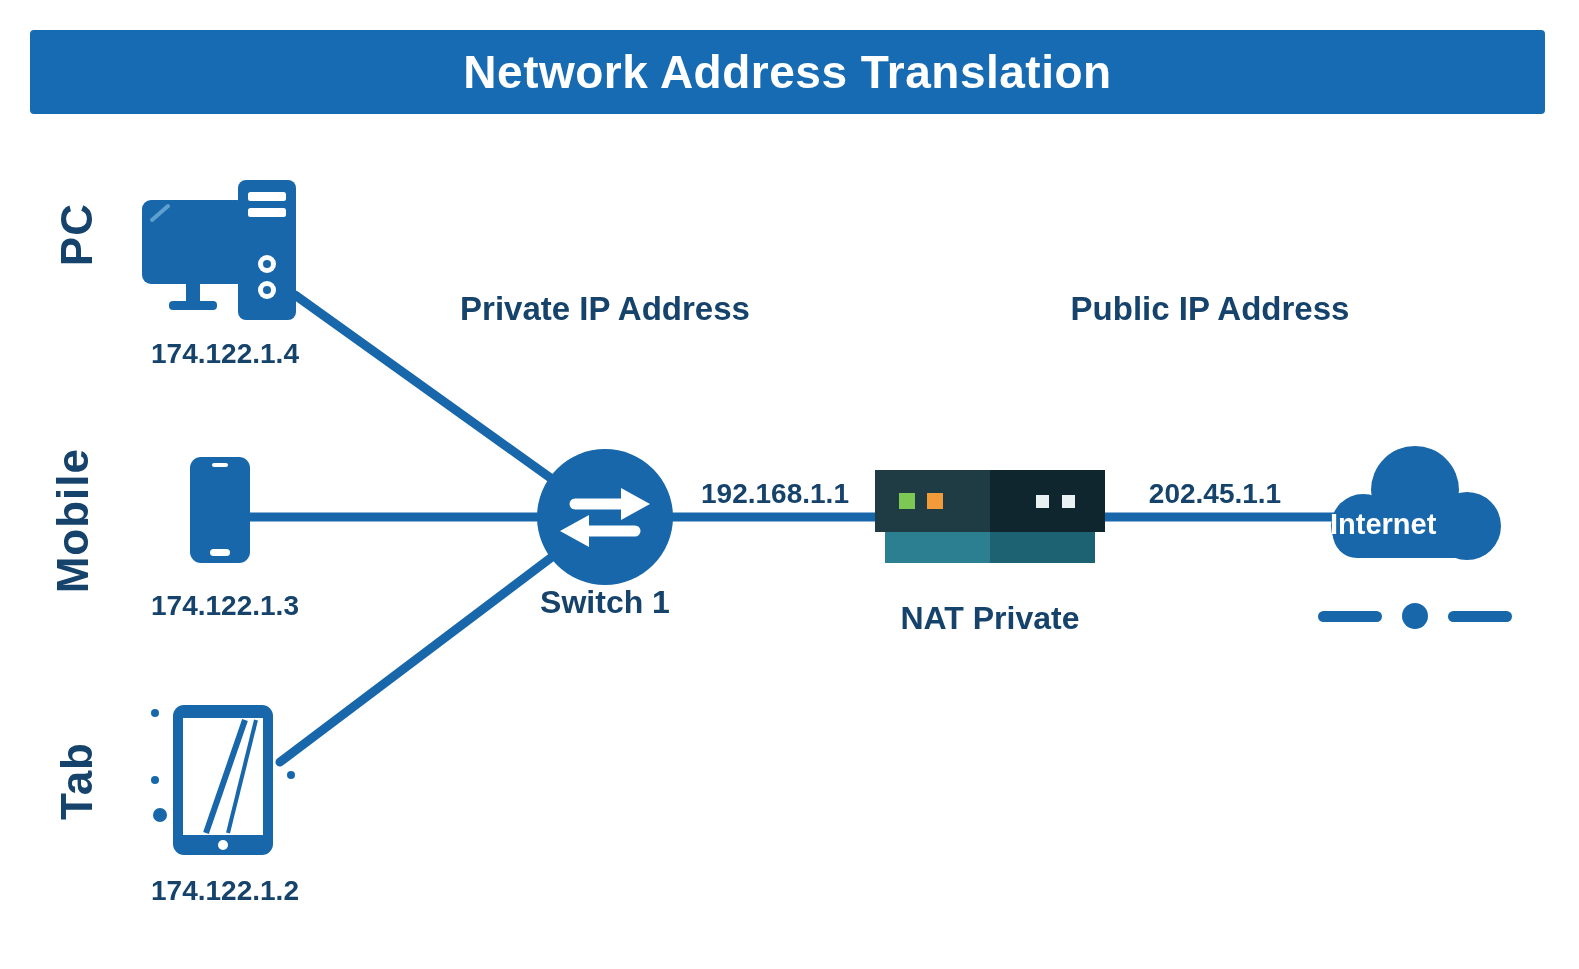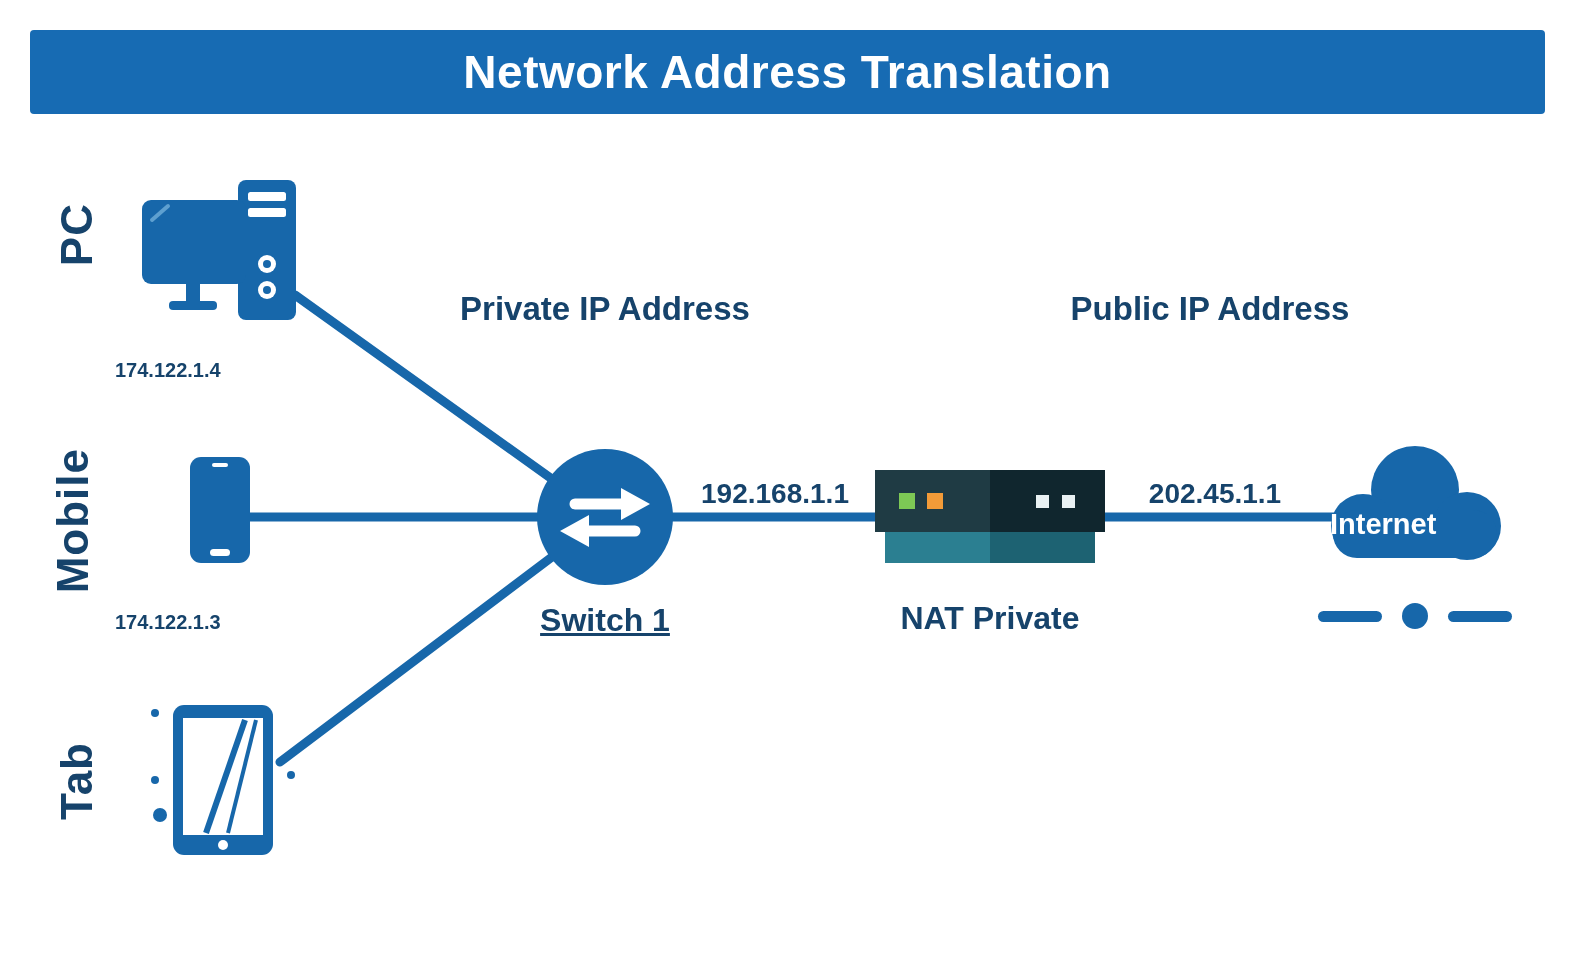--- a/index.html
+++ b/index.html
@@ -19,22 +19,22 @@
   .banner-title{
     color:#ffffff;font-size:46px;font-weight:800;letter-spacing:.5px;
   }
   .rot-label{
     position:absolute;
     writing-mode:vertical-rl;
     transform:rotate(180deg);
     font-size:44px;font-weight:800;color:#16436b;letter-spacing:1px;
   }
   .ip-label{
-    position:absolute;width:220px;
-    font-size:20px;font-weight:700;color:#16436b;margin-top:21px;
+    position:absolute;width:220px;text-align:center;
+    font-size:28px;font-weight:700;color:#16436b;
   }
   .section-label{
     position:absolute;width:380px;text-align:center;
     font-size:33px;font-weight:800;color:#16436b;
   }
   .link-ip{
     position:absolute;width:180px;text-align:center;
     font-size:28px;font-weight:700;color:#16436b;
   }
   .caption{
@@ -123,30 +123,31 @@
     <rect x="25" y="10" width="100" height="150" rx="11" fill="#1767aa"></rect>
     <rect x="35" y="23" width="80" height="117" fill="#ffffff"></rect>
     <line x1="97" y1="25" x2="58" y2="138" stroke="#1767aa" stroke-width="6"></line>
     <line x1="108" y1="25" x2="80" y2="138" stroke="#1767aa" stroke-width="4"></line>
     <circle cx="75" cy="150" r="5" fill="#ffffff"></circle>
     <circle cx="7" cy="18" r="4" fill="#1767aa"></circle>
     <circle cx="7" cy="85" r="4" fill="#1767aa"></circle>
     <circle cx="12" cy="120" r="7" fill="#1767aa"></circle>
     <circle cx="143" cy="80" r="4" fill="#1767aa"></circle>
   </svg>
+  <div class="ip-label" style="left:115px;top:875px;">174.122.1.2</div>
 
   <div class="switch-circle">
     <svg width="136" height="136" viewBox="0 0 136 136">
       <line x1="38" y1="55" x2="86" y2="55" stroke="#ffffff" stroke-width="11" stroke-linecap="round"></line>
       <polygon points="84,39 113,55 84,71" fill="#ffffff"></polygon>
       <line x1="98" y1="82" x2="50" y2="82" stroke="#ffffff" stroke-width="11" stroke-linecap="round"></line>
       <polygon points="52,66 23,82 52,98" fill="#ffffff"></polygon>
     </svg>
   </div>
-  <div class="caption" style="left:505px;top:602px;width:200px;text-decoration:underline;">Switch 1</div>
+  <div class="caption" style="left:505px;top:584px;width:200px;">Switch 1</div>
 
   <div class="link-ip" style="left:685px;top:478px;">192.168.1.1</div>
   <div class="link-ip" style="left:1125px;top:478px;">202.45.1.1</div>
 
   <div class="router">
     <div class="router-top">
       <div class="router-top-left">
         <div class="led led-green"></div>
         <div class="led led-orange"></div>
       </div>

